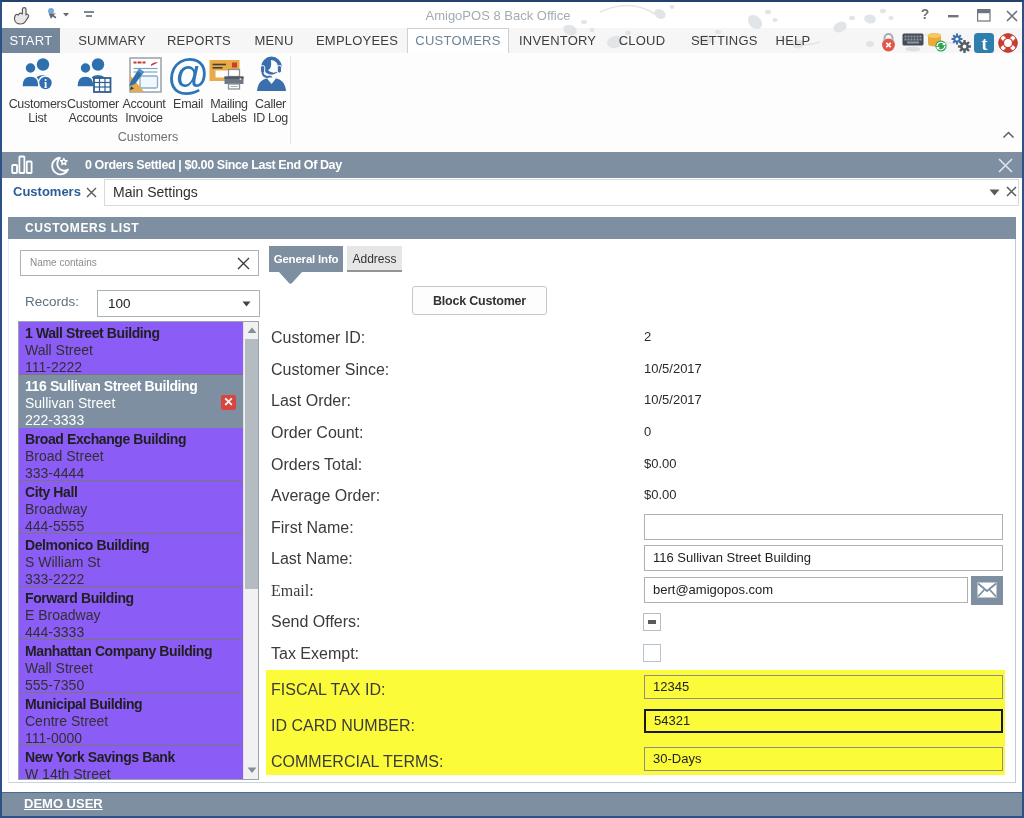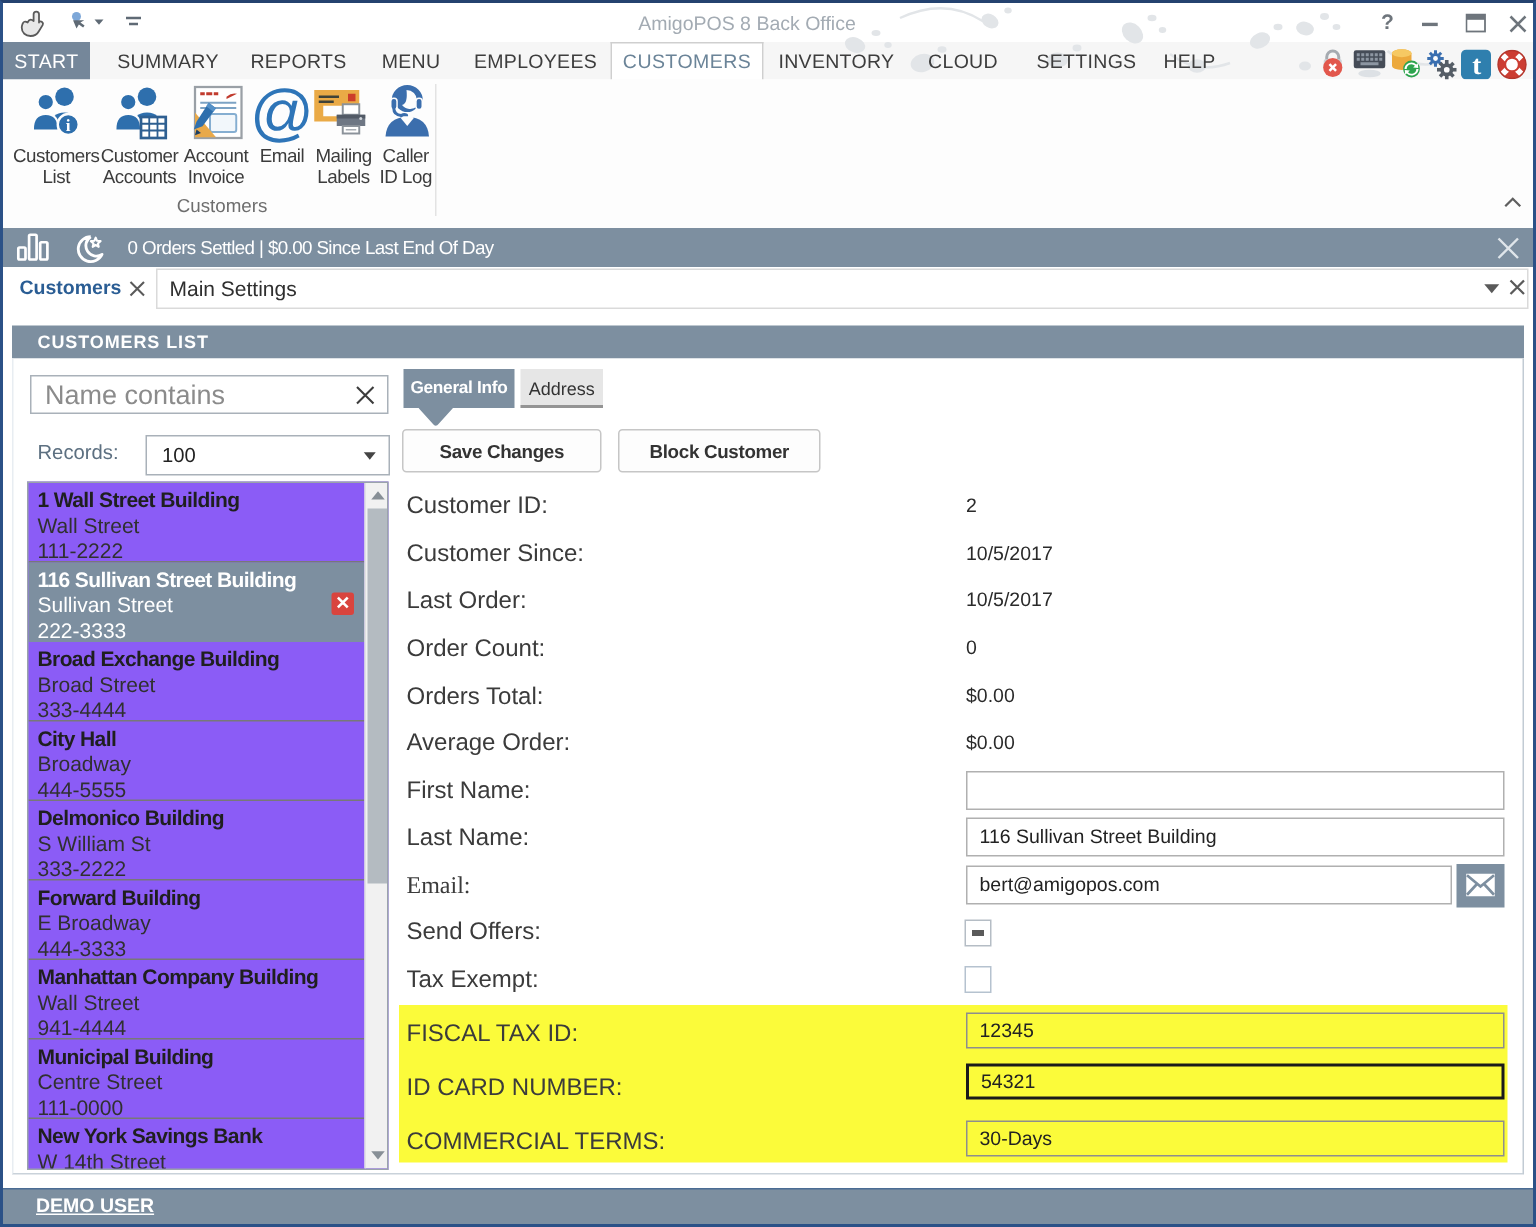--- a/index.html
+++ b/index.html
@@ -18,30 +18,30 @@
 #starttab { position:absolute; left:0; top:0; width:58px; height:25px; background:#75879a; color:#fff; line-height:25px; text-align:center; font-size:13px; letter-spacing:0.3px; }
 #activetab { position:absolute; left:405px; top:0px; width:102px; height:25px; background:#fff; border:1px solid #cfcfcf; border-bottom:none; color:#6b8498; line-height:24px; text-align:center; font-size:13px; letter-spacing:0.3px; }
 
 #ribbon { position:absolute; left:2px; top:53px; width:1020px; height:99px; background:#fdfdfd; }
 .rbtn { position:absolute; top:2px; text-align:center; }
 .rbtn .lbl { font-size:12.5px; letter-spacing:-0.3px; color:#3c3c3c; line-height:14px; margin-top:1px; white-space:nowrap; }
 #grouplbl { position:absolute; left:96px; top:77px; width:100px; text-align:center; font-size:12.5px; color:#6e6e6e; }
 #rsep { position:absolute; left:288px; top:3px; width:1px; height:88px; background:#e3e3e3; }
 
 #ordersbar { position:absolute; left:2px; top:152px; width:1020px; height:26px; background:#7d8fa0; }
-#ordersbar .txt { position:absolute; left:83px; top:0; height:26px; line-height:26px; color:#fff; font-weight:normal; font-size:12.5px; letter-spacing:-0.4px; }
+#ordersbar .txt { position:absolute; left:83px; top:0; height:26px; line-height:26px; color:#fff; font-weight:bold; font-size:12.5px; letter-spacing:-0.4px; }
 
 #doctabs { position:absolute; left:2px; top:178px; width:1020px; height:28px; background:#fff; }
 #mainsettingsbox { position:absolute; left:102px; top:1px; width:915px; height:27px; border:1px solid #dadada; }
 
 #clheader { position:absolute; left:8px; top:217px; width:1008px; height:22px; background:#7d8fa0; color:#fff; font-size:12px; font-weight:bold; letter-spacing:0.6px; line-height:22px; padding-left:17px; }
 
 #panel { position:absolute; left:8px; top:239px; width:1008px; height:544px; background:#fff; border-right:1px solid #c2cbd4; border-bottom:1px solid #c9d2da; border-left:1px solid #e8edf2; }
 
-#searchbox { position:absolute; left:11px; top:11px; width:239px; height:26px; border:1px solid #a9b1b9; background:#fff; font-size:18px; color:#8b8b8b; line-height:24px; padding-left:9px; }
+#searchbox { position:absolute; left:11px; top:11px; width:239px; height:26px; border:1px solid #a9b1b9; background:#fff; font-size:10px; color:#8b8b8b; line-height:24px; padding-left:9px; }
 #recordslbl { position:absolute; left:16px; top:55px; font-size:13.5px; color:#5d7081; }
 #recordsdd { position:absolute; left:88px; top:51px; width:163px; height:27px; border:1px solid #a9b1b9; background:#fff; font-size:13.5px; color:#222; line-height:25px; padding-left:10px; }
 #list { position:absolute; left:9px; top:82px; width:241px; height:459px; border:1px solid #9aa3ab; background:#8b5cf6; overflow:hidden; }
 .item { position:absolute; left:0; width:224px; height:53px; }
 .item .nm { position:absolute; left:6px; top:2.5px; font-size:14px; font-weight:bold; color:#1f1f1f; white-space:nowrap; letter-spacing:-0.4px; }
 .item .st { position:absolute; left:6px; top:20px; font-size:14px; color:#303030; white-space:nowrap; }
 .item .ph { position:absolute; left:6px; top:37px; font-size:14px; color:#303030; white-space:nowrap; }
 .item .sep { position:absolute; left:0; bottom:0; width:224px; height:1px; background:#787878; }
 
 #sbar { position:absolute; right:0; top:0; width:15px; height:457px; background:#f1f1f1; border-left:1px solid #e2e2e2; }
@@ -360,21 +360,21 @@
         </div>
     <div class="item" style="top:265px;">
           <div class="nm">Forward Building</div>
           <div class="st">E Broadway</div>
           <div class="ph">444-3333</div>
           <div class="sep"></div>
         </div>
     <div class="item" style="top:318px;">
           <div class="nm">Manhattan Company Building</div>
           <div class="st">Wall Street</div>
-          <div class="ph">941-4444</div>
+          <div class="ph">555-7350</div>
           <div class="sep"></div>
         </div>
     <div class="item" style="top:371px;">
           <div class="nm">Municipal Building</div>
           <div class="st">Centre Street</div>
           <div class="ph">111-0000</div>
           <div class="sep"></div>
         </div>
     <div class="item" style="top:424px;">
           <div class="nm">New York Savings Bank</div>
@@ -389,21 +389,20 @@
       <svg class="abs" style="left:3px; top:445px;" width="10" height="7" viewBox="0 0 10 7">
           <path d="M0.5,0.5 L9.5,0.5 L5,6 z" fill="#878f96"></path>
         </svg>
     </div>
   </div>
   <div class="ftab" style="left:260px; width:74px; background:#7d8fa0; color:#fff; font-weight:bold; font-size:11.5px; letter-spacing:-0.2px;">General Info</div>
   <svg class="abs" style="left:270px; top:33px;" width="23" height="13" viewBox="0 0 23 13">
       <path d="M0,0 L23,0 L13.5,10.5 Q11.5,13 9.5,10.5 z" fill="#7d8fa0"></path>
     </svg>
   <div class="ftab" style="left:338px; width:55px; background:#e6e6e6; color:#333; border-bottom:2px solid #949494; font-size:12px;">Address</div>
-  <div id="btnsave" style="left:259px; width:133px;"><span style="line-height:29px;">Save Changes</span></div>
   <div id="btnblock" style="left:403px; width:135px;"><span style="line-height:29px;">Block Customer</span></div>
   <div id="yellowblock"></div>
   <div id="formrows">
     <div class="flabel" style="top:90px;">Customer ID:</div>
       <div class="fvalue" style="top:90px;">2</div>
     <div class="flabel" style="top:122px;">Customer Since:</div>
       <div class="fvalue" style="top:122px;">10/5/2017</div>
     <div class="flabel" style="top:153px;">Last Order:</div>
       <div class="fvalue" style="top:153px;">10/5/2017</div>
     <div class="flabel" style="top:185px;">Order Count:</div>

